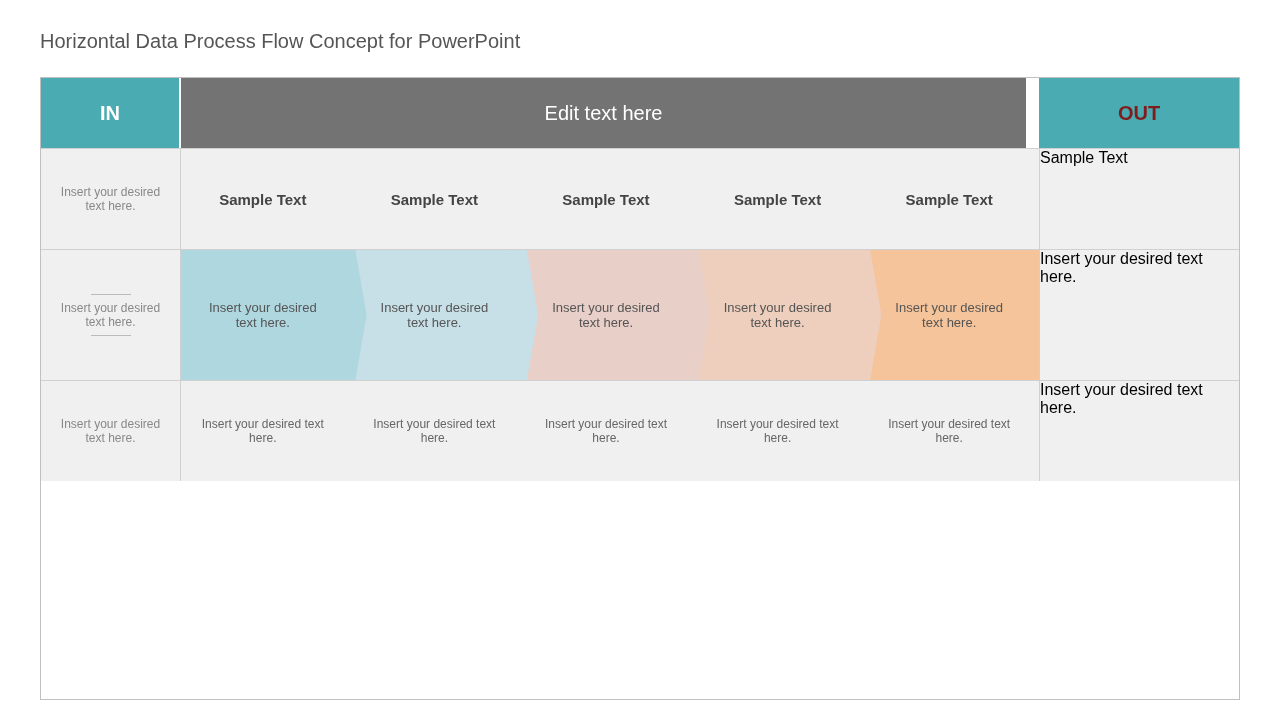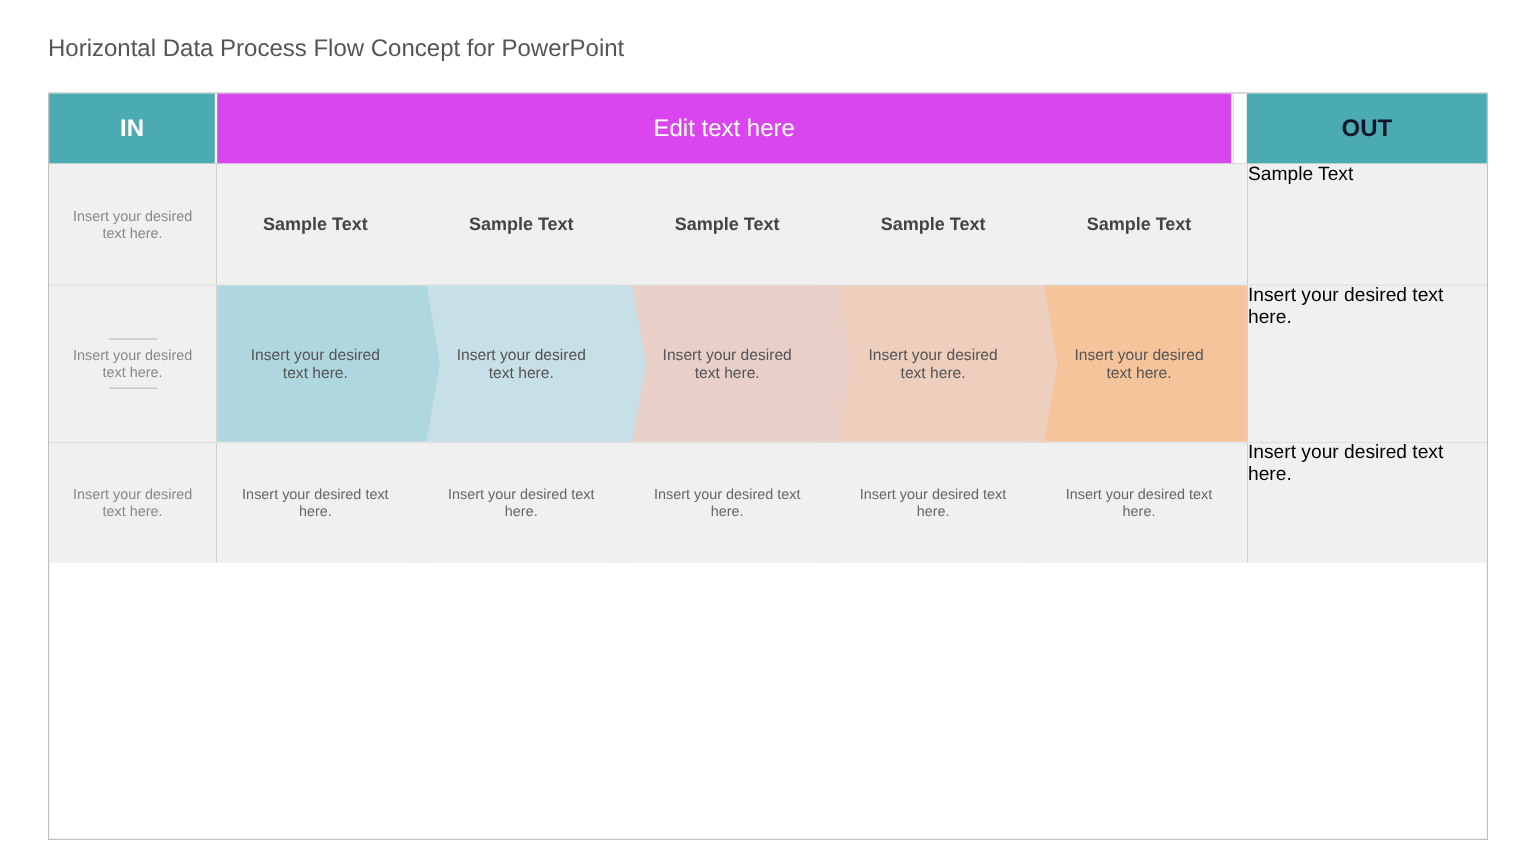--- a/index.html
+++ b/index.html
@@ -22,56 +22,56 @@
     }
 
     .table-wrapper {
       flex: 1;
       border: 1px solid #c0c0c0;
     }
 
     
     .header-row {
       display: flex;
-      height: 58px;
+      height: 70px;
     }
 
     .header-in {
       width: 140px;
       min-width: 140px;
       background: #4aabb3;
       display: flex;
       align-items: center;
       justify-content: center;
       color: white;
       font-size: 20px;
       font-weight: 600;
       border-right: 2px solid white;
     }
 
     .header-middle {
       flex: 1;
-      background: #d946ef;
+      background: #737373;
       display: flex;
       align-items: center;
       justify-content: center;
       color: white;
       font-size: 20px;
       font-weight: 400;
       border-right: 2px solid white;
     }
 
     .header-out {
       width: 200px;
       min-width: 200px;
       background: #4aabb3;
       display: flex;
       align-items: center;
       justify-content: center;
-      color: #0f172a;
+      color: #7f1d1d;
       font-size: 20px;
       font-weight: 600;
       margin-left: 11px;
     }
 
     .data-row {
       display: flex;
       border-top: 1px solid #d0d0d0;
     }
 

